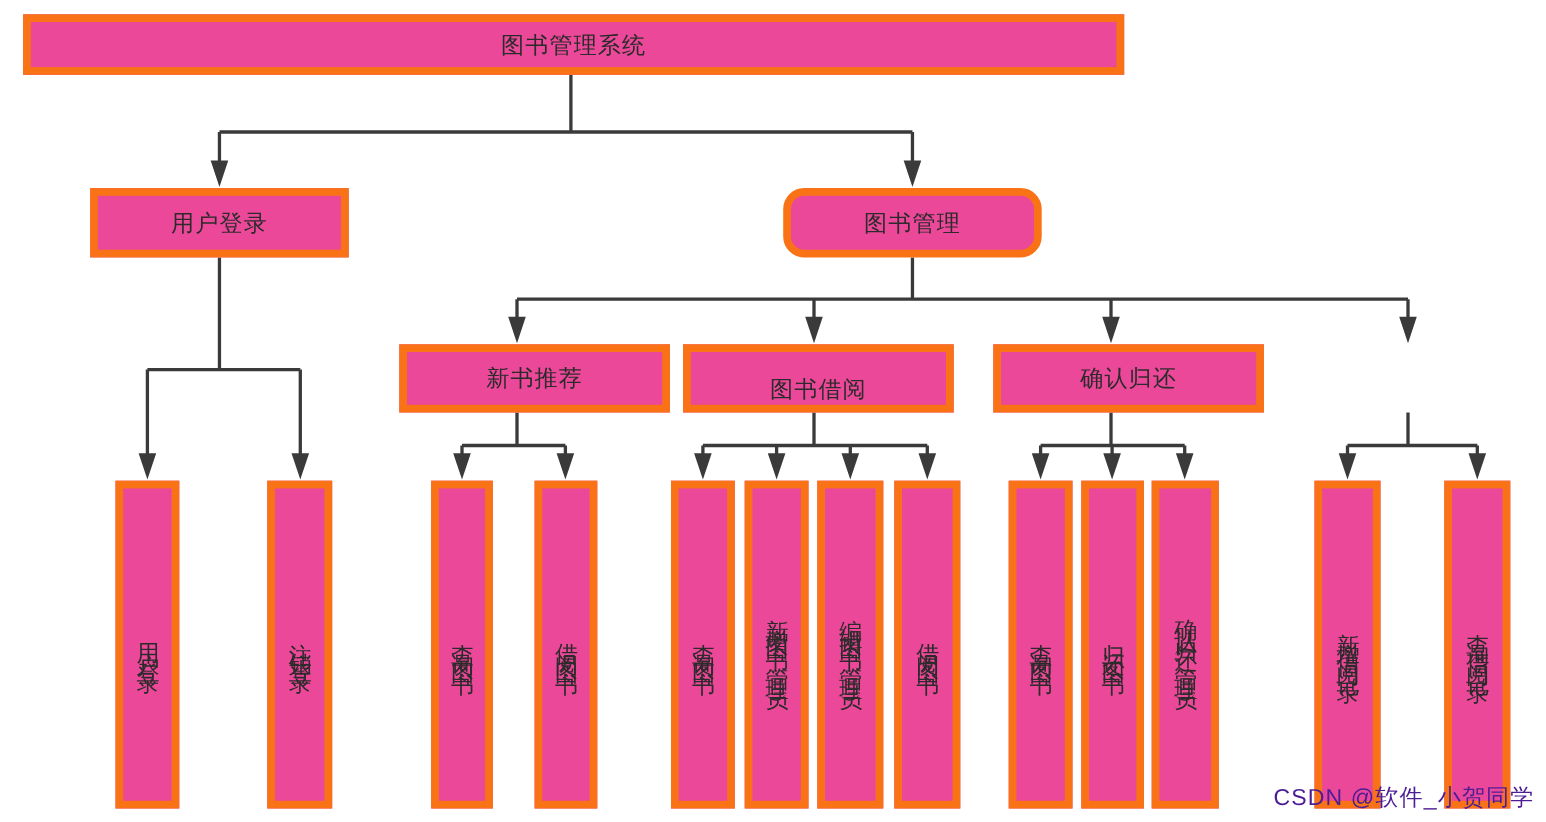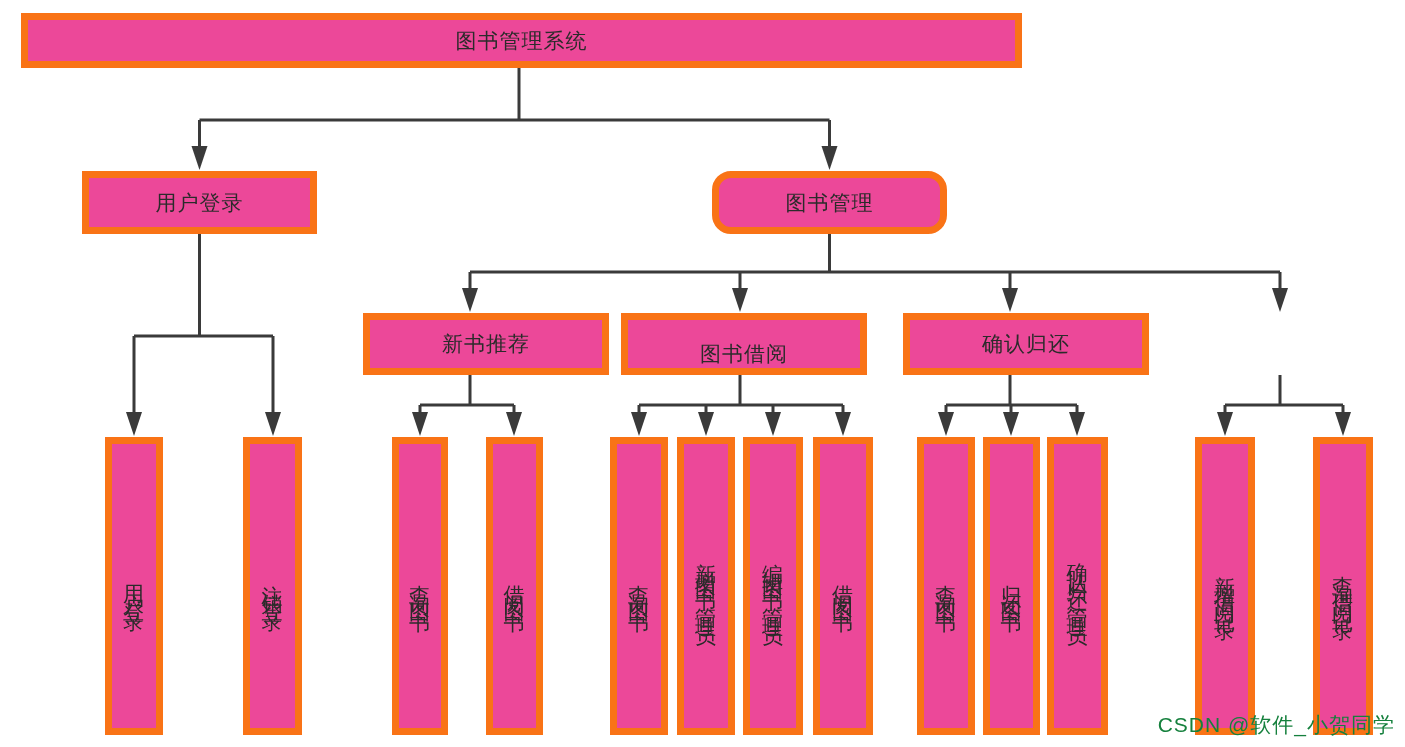--- a/index.html
+++ b/index.html
@@ -34,21 +34,21 @@
     text-orientation:mixed;
     letter-spacing:9px;
     font-size:21px;
     line-height:1;
   }
   .watermark{
     position:absolute;
     right:10px;bottom:8px;
     z-index:2;
     font-size:21px;
-    color:#15803d;
+    color:#4c1d95;
     letter-spacing:1px;
     white-space:nowrap;
   }
 </style>
 </head>
 <body>
 
 <div class="canvas">
 
   <svg class="connectors" width="1405" height="747" viewBox="0 0 1405 747">

